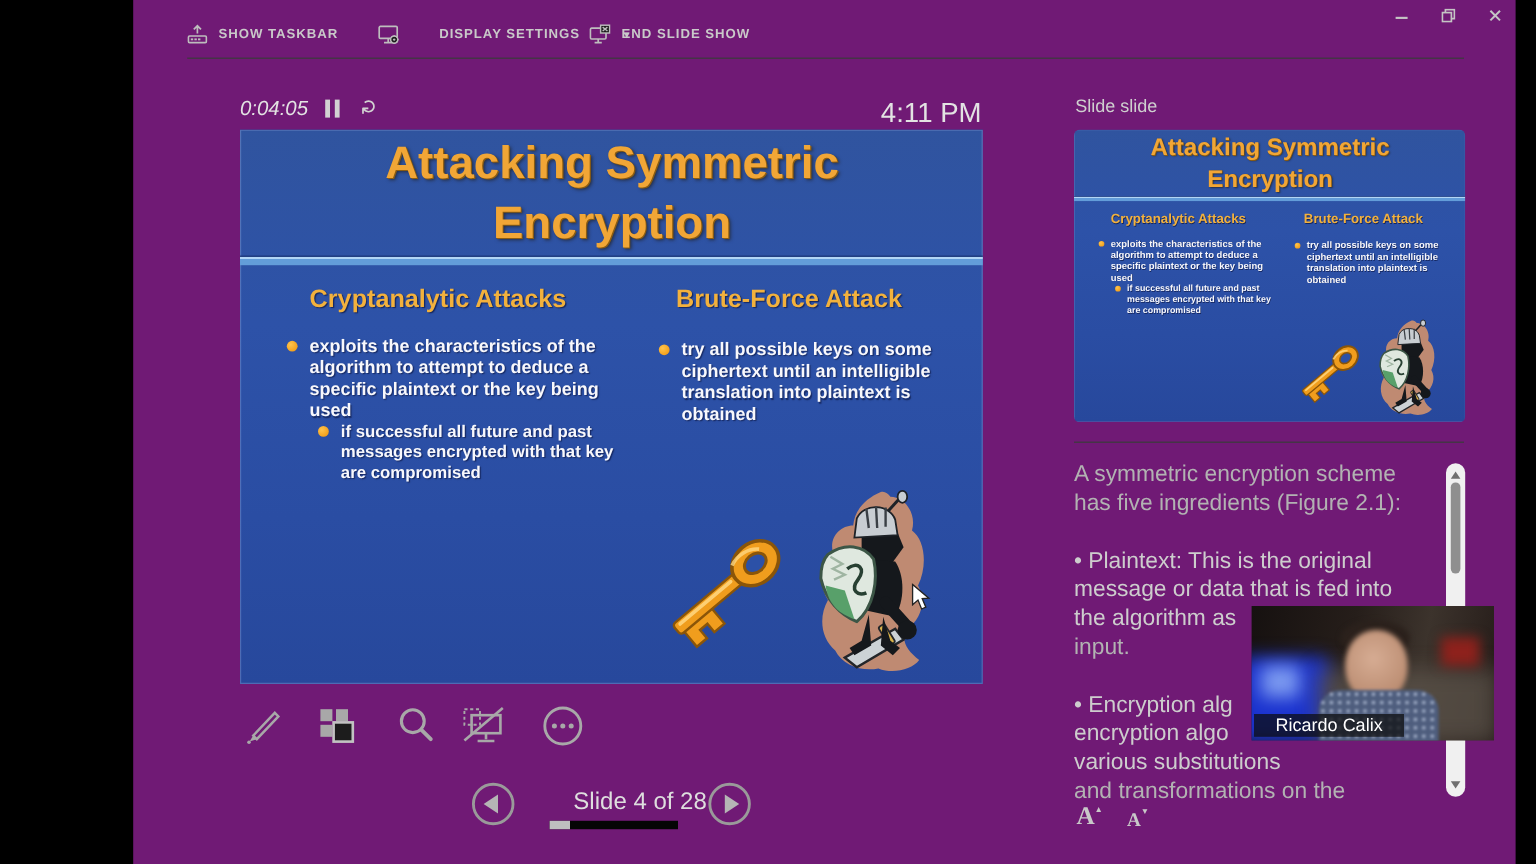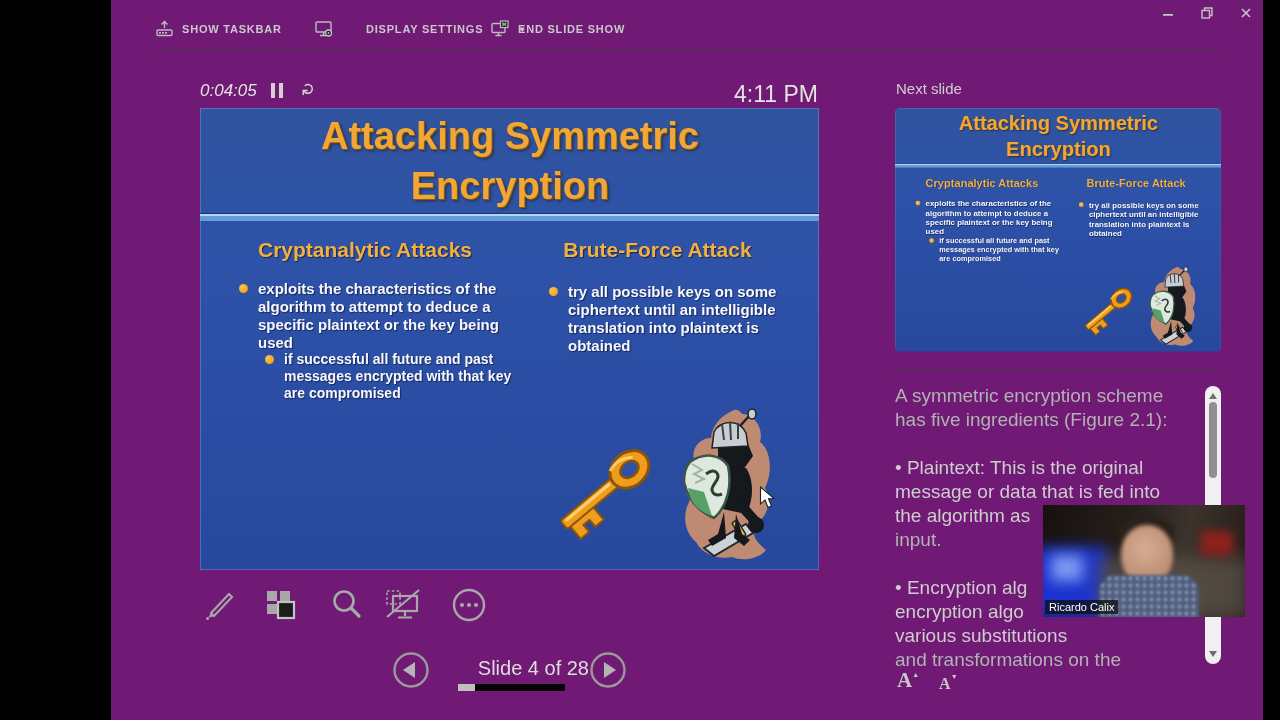--- a/index.html
+++ b/index.html
@@ -96,21 +96,21 @@
   .wc-shelf { left:55px; top:52px; width:150px; height:62px; background:#5c544b; filter:blur(9px); opacity:.75; }
   .wc-red { left:158px; top:26px; width:32px; height:24px; background:#8e211c; filter:blur(5px); }
   .wc-hair { left:74px; top:12px; width:58px; height:30px; border-radius:50%; background:#2b211c; filter:blur(2px); }
   .wc-head { left:78px; top:20px; width:52px; height:60px; border-radius:48%;
              background:radial-gradient(circle at 45% 40%, #d6ac93, #b08064); filter:blur(2px); }
   .wc-shirt { left:56px; top:70px; width:100px; height:46px; border-radius:18px 18px 0 0;
               background-color:#4e5d7d;
               background-image:radial-gradient(#c8d4ea 1px, transparent 1.6px);
               background-size:7px 7px; filter:blur(1.5px); }
   .wc-name { left:2px; bottom:3px; background:rgba(12,12,12,.72); color:#fff;
-             font-size:11px; padding:1px 4px; }
+             font-size:15px; padding:1px 18px; }
 
   .cursor { position:absolute; left:648px; top:486px; z-index:9; }
 
   svg { display:block; }
 </style>
 </head>
 <body>
 
 <div class="app">
 
@@ -275,21 +275,21 @@
   <div class="prog-track">
     <div class="prog-fill" style="width:16%"></div>
   </div>
   <div class="nav-btn" style="left:478px;">
     <svg width="38" height="38" viewBox="0 0 38 38">
       <circle cx="19" cy="19" r="16.5" fill="none" stroke="#9a9a9a" stroke-width="2.4"></circle>
       <path d="M15,11 V27 L27,19 Z" fill="#b5b5b5"></path>
     </svg>
   </div>
 
-  <div class="next-label">Next slide</div>
+  <div class="next-label">Slide slide</div>
   <div class="thumb-wrap">
     <div class="thumb-scale">
   <div class="slide">
     <div class="slide-title">Attacking Symmetric Encryption</div>
     <div class="slide-divider"></div>
     <div class="col-heading ch-left">Cryptanalytic Attacks</div>
     <div class="col-heading ch-right">Brute-Force Attack</div>
 
     <div class="bullet b-l1">
       <span class="dot"></span>

